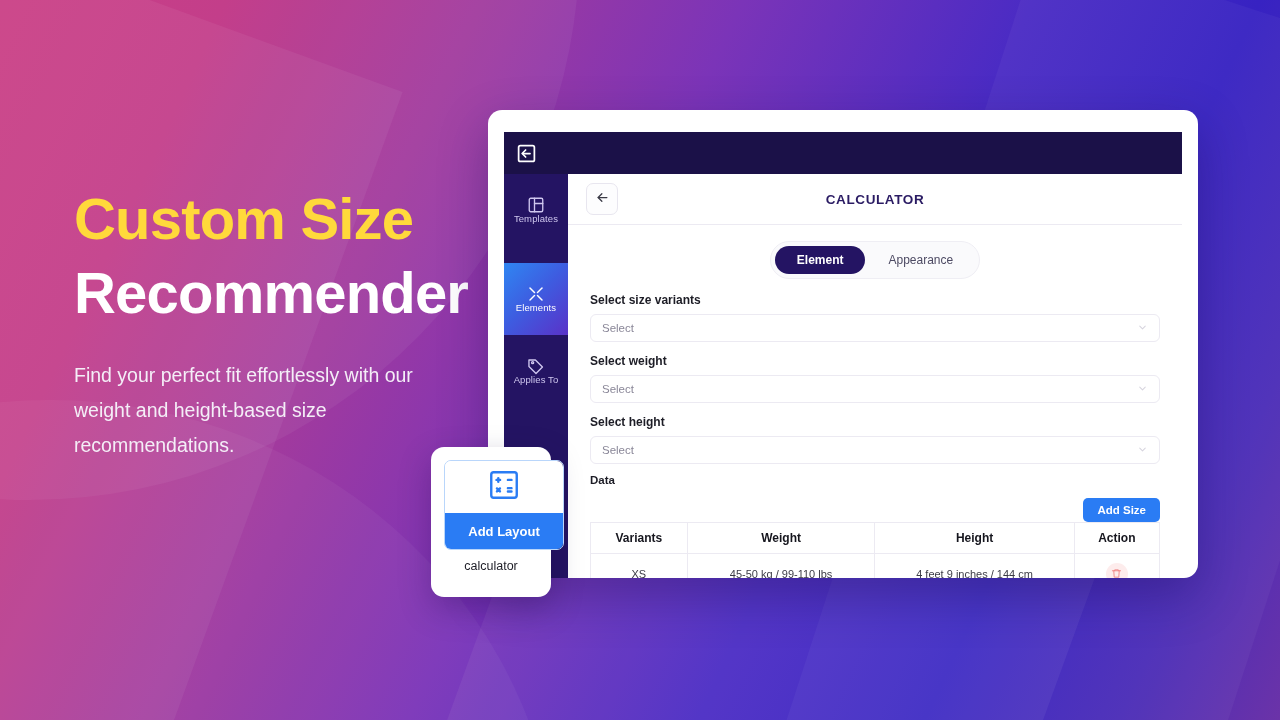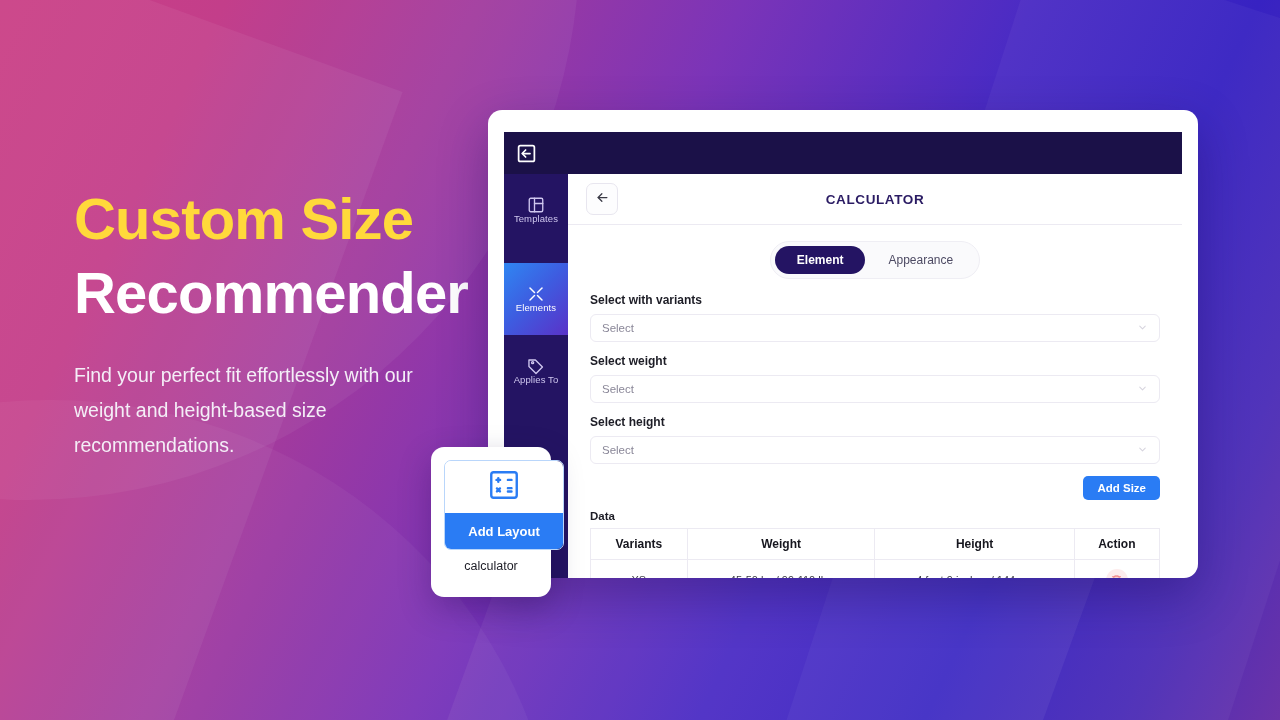--- a/index.html
+++ b/index.html
@@ -426,21 +426,21 @@
 
       <div id="tabs-wrap">
         <div id="tabs">
           <div class="tab active">Element</div>
           <div class="tab">Appearance</div>
         </div>
       </div>
 
       <div id="form-area">
 
-        <div class="field-label">Select with variants</div>
+        <div class="field-label">Select size variants</div>
         <div class="select-box">
           <span>Select</span>
           <span class="chev">
             <svg width="11" height="11" viewBox="0 0 24 24" fill="none" stroke="currentColor" stroke-width="2.2" stroke-linecap="round" stroke-linejoin="round">
               <path d="M6 9l6 6 6-6"></path>
             </svg>
           </span>
         </div>
 
         <div class="field-label loose">Select weight</div>
@@ -456,25 +456,25 @@
         <div class="field-label loose">Select height</div>
         <div class="select-box">
           <span>Select</span>
           <span class="chev">
             <svg width="11" height="11" viewBox="0 0 24 24" fill="none" stroke="currentColor" stroke-width="2.2" stroke-linecap="round" stroke-linejoin="round">
               <path d="M6 9l6 6 6-6"></path>
             </svg>
           </span>
         </div>
 
+        <div id="data-label">Data</div>
+
         <div id="add-size-row">
           <button id="add-size-button">Add Size</button>
         </div>
-
-        <div id="data-label">Data</div>
 
         <table id="data-table">
           <thead>
             <tr>
               <th style="width:17%">Variants</th>
               <th style="width:33%">Weight</th>
               <th style="width:35%">Height</th>
               <th style="width:15%">Action</th>
             </tr>
           </thead>

